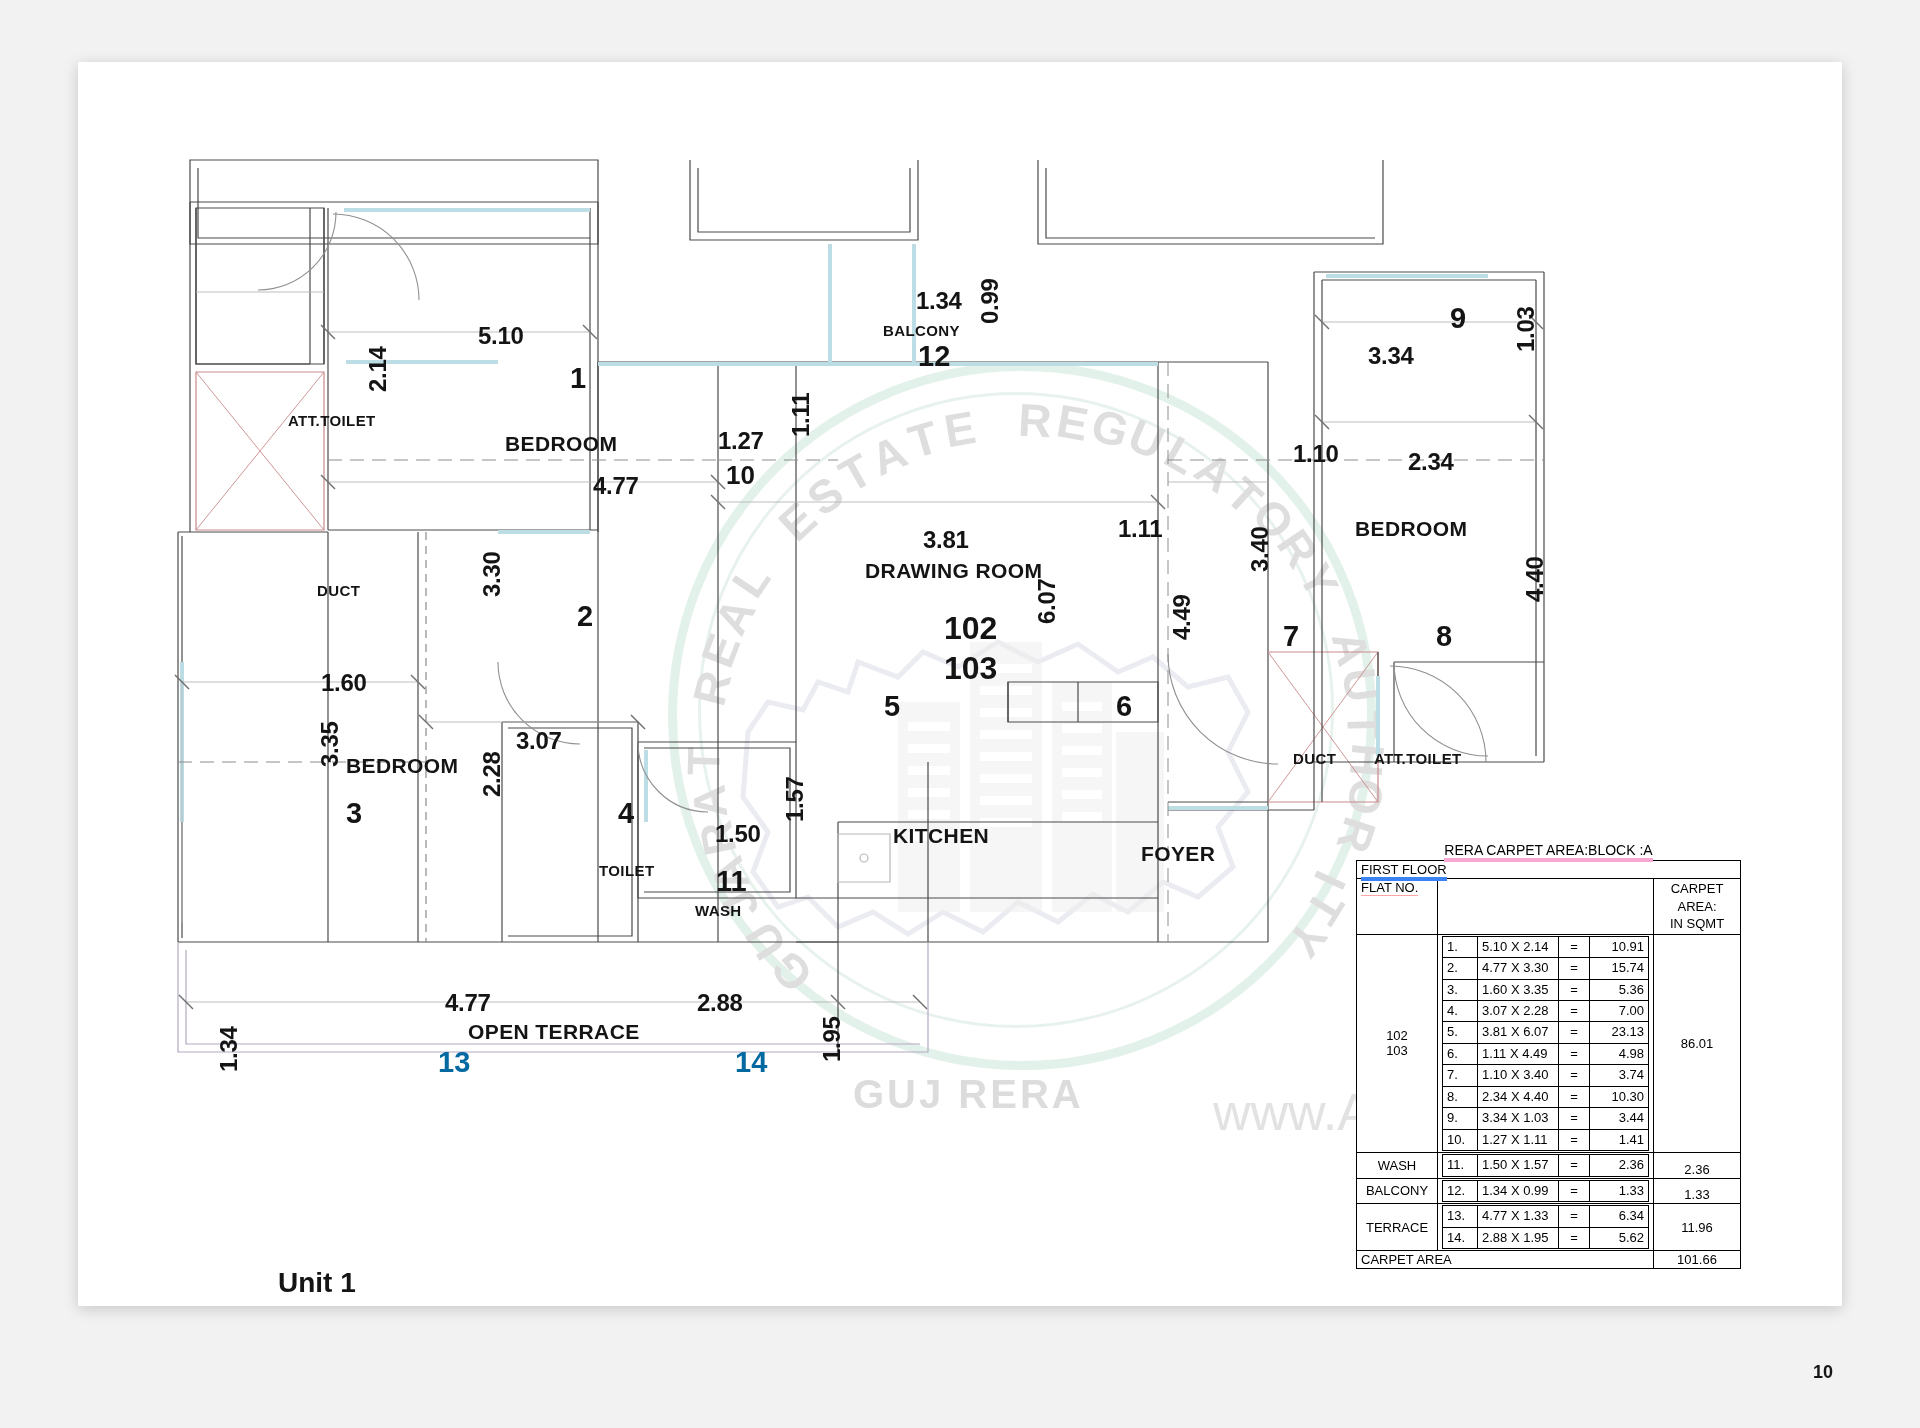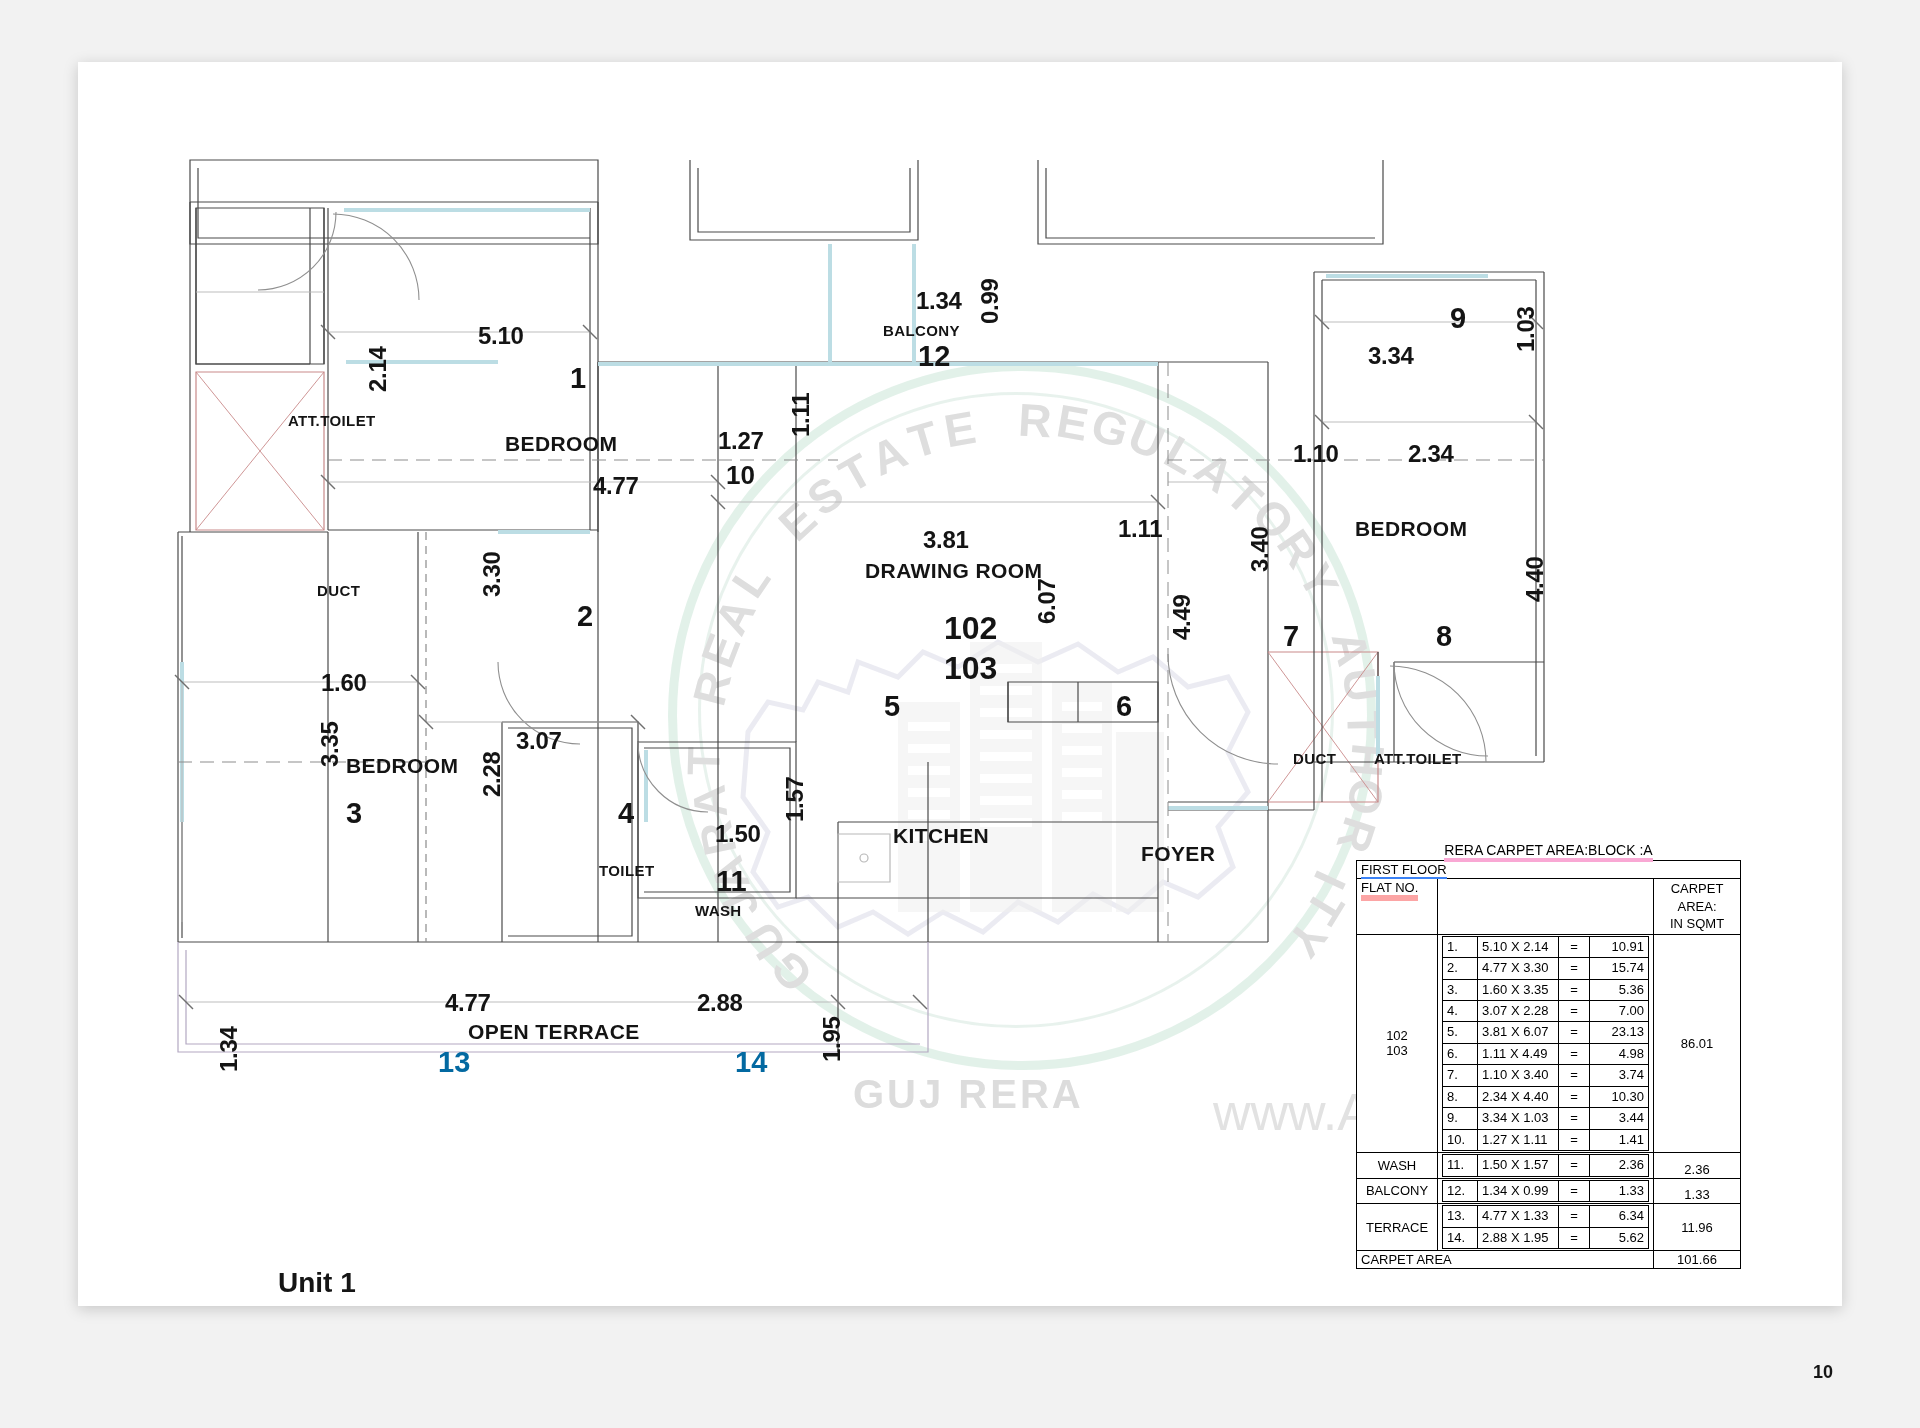--- a/index.html
+++ b/index.html
@@ -70,22 +70,22 @@
     position:absolute;left:1278px;top:780px;width:385px;
     font-family:"Liberation Sans",sans-serif;color:#000;
   }
   #tbl .ttl{font-size:14px;text-align:center;padding-bottom:2px;}
   #tbl .ttl u{text-decoration:none;border-bottom:4px solid #f9a8d4;}
   #tbl table{border-collapse:collapse;width:100%;background:#fff;}
   #tbl table, #tbl td{border:1px solid #000;}
   #tbl td{font-size:13px;padding:1px 4px;vertical-align:top;}
   .cellc{text-align:center;}
   .hdr-ff{font-size:14px;}
-  .hdr-ff u{border-bottom:2px solid #3b82f6;text-decoration:none;}
-  .flatno u{border-bottom:6px solid #fca5a5;text-decoration:none;}
+  .hdr-ff u{border-bottom:4px solid #3b82f6;text-decoration:none;}
+  .flatno u{border-bottom:1px solid #fca5a5;text-decoration:none;}
   .ca-hdr{font-size:14px;text-align:center;line-height:1.35;}
   .itemlist{width:100%;border-collapse:collapse;}
   .itemlist td{border:none;font-size:13.5px;padding:0 2px;line-height:1.42;}
   .t-idx{width:26px;}
   .t-eq{width:22px;text-align:center;}
   .t-res{width:50px;text-align:right;padding-right:12px;}
   .t-dim{white-space:nowrap;}
 
   #unit-label{position:absolute;left:200px;top:1205px;font-size:28px;font-weight:700;color:#151515;}
   #page-no{position:absolute;left:1735px;top:1300px;font-size:18px;font-weight:700;color:#151515;}
@@ -391,21 +391,21 @@
   <div class="lab room" style="left:1063px;top:780px;">FOYER</div>
   <div class="lab roomsm" style="left:1215px;top:688px;">DUCT</div>
 
   <div class="lab dim" style="left:1215px;top:378px;">1.10</div>
   <div class="lab dimv" style="left:1168px;top:510px;">3.40</div>
   <div class="lab num" style="left:1205px;top:558px;">7</div>
 
   <div class="lab dim" style="left:1290px;top:280px;">3.34</div>
   <div class="lab num" style="left:1372px;top:240px;">9</div>
   <div class="lab dimv" style="left:1434px;top:290px;">1.03</div>
-  <div class="lab dim" style="left:1330px;top:378px;">2.34</div>
+  <div class="lab dim" style="left:1330px;top:386px;">2.34</div>
   <div class="lab room" style="left:1277px;top:455px;">BEDROOM</div>
   <div class="lab dimv" style="left:1443px;top:540px;">4.40</div>
   <div class="lab num" style="left:1358px;top:558px;">8</div>
   <div class="lab roomsm" style="left:1296px;top:688px;">ATT.TOILET</div>
 
   <div class="lab dimv" style="left:137px;top:1010px;">1.34</div>
   <div class="lab dim" style="left:367px;top:927px;">4.77</div>
   <div class="lab room" style="left:390px;top:958px;">OPEN TERRACE</div>
   <div class="lab num green" style="left:360px;top:984px;">13</div>
   <div class="lab dim" style="left:619px;top:927px;">2.88</div>

